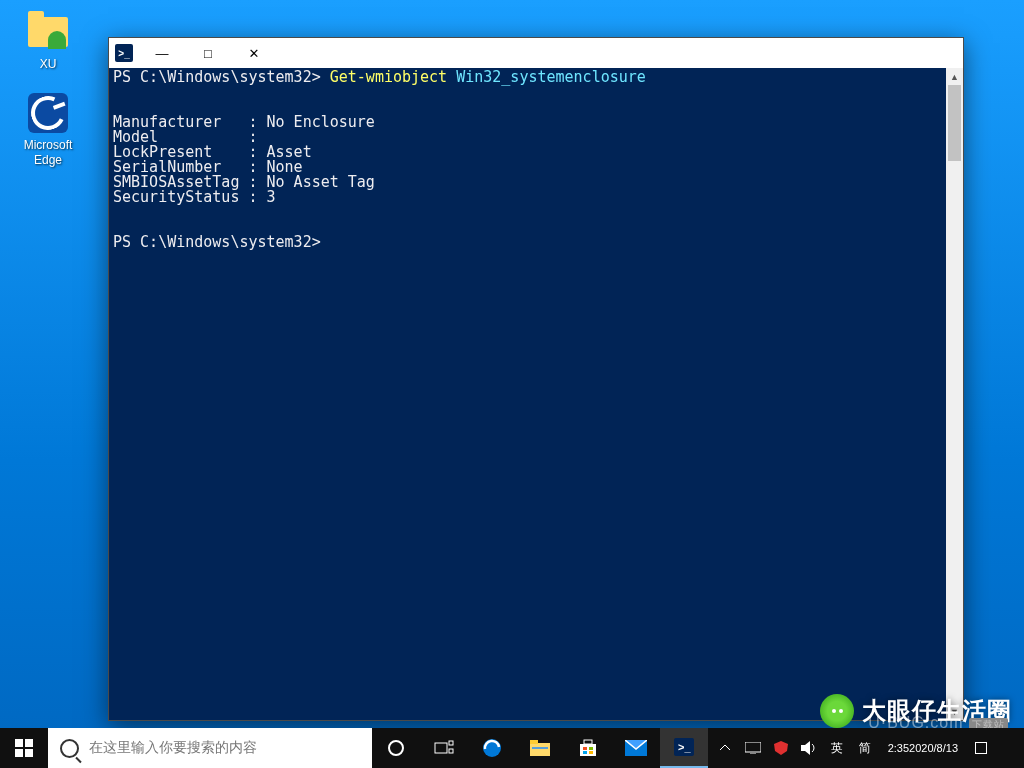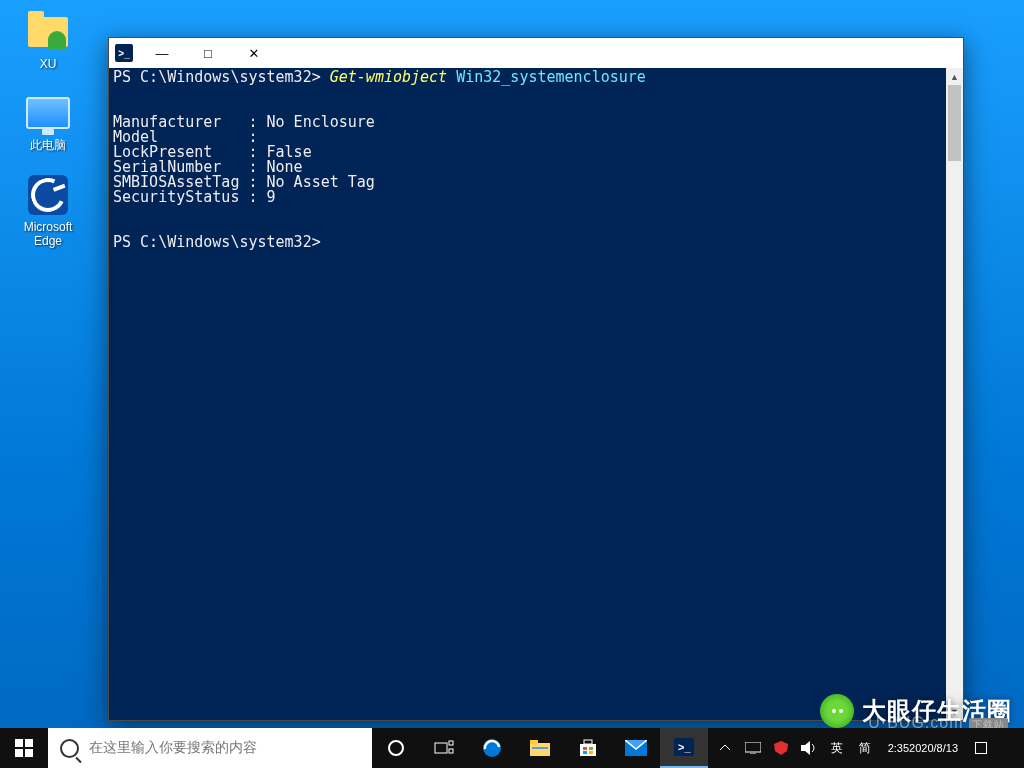--- a/index.html
+++ b/index.html
@@ -22,21 +22,21 @@
   .edge .e:after{content:"";position:absolute;right:-6px;top:8px;width:12px;height:4px;background:#fff;}
   
   .win{position:absolute;left:108px;top:37px;width:854px;height:682px;background:#012456;box-shadow:0 6px 24px rgba(0,0,0,.5);border:1px solid #4a4a4a;}
   .titlebar{height:30px;background:#fff;display:flex;align-items:center;padding-left:6px;border-bottom:1px solid #aaa;}
   .ps-badge{width:18px;height:18px;background:#012456;border-radius:2px;color:#fff;font-size:10px;font-weight:bold;display:flex;align-items:center;justify-content:center;margin-right:6px;}
   .titlebar .t{font-size:12px;color:#000;flex:1;}
   .win-btn{width:46px;height:30px;display:flex;align-items:center;justify-content:center;font-size:13px;color:#000;font-family:sans-serif;}
   .term-area{position:absolute;left:0;top:30px;right:0;bottom:0;display:flex;}
   .term{flex:1;background:#012456;padding:2px 4px;font-family:"NSimSun","SimSun","Consolas",monospace;font-size:15px;line-height:15px;color:#eeedf0;white-space:pre;letter-spacing:0;}
   .term .prompt{color:#eeedf0;text-align:right;}
-  .term .cmd1{color:#ffff66;font-style:italic;}
+  .term .cmd1{color:#ffff66;}
   .term .cmd2{color:#6fe6ff;}
   .sb-track{width:17px;background:#f0f0f0;position:relative;}
   .sb-btn{height:17px;background:#f0f0f0;display:flex;align-items:center;justify-content:center;font-size:9px;color:#555;}
   .sb-thumb{position:absolute;left:2px;top:17px;width:13px;height:76px;background:#c2c2c2;}
   
   .wm{position:absolute;right:12px;bottom:40px;display:flex;align-items:center;gap:8px;color:#fff;text-shadow:0 0 6px rgba(0,0,0,.5);}
   .wm .bubble{width:34px;height:34px;background:radial-gradient(circle,#6bd83a 40%,#2e9b14 100%);border-radius:50%;display:flex;align-items:center;justify-content:center;}
   .wm .dots{display:flex;gap:3px;}
   .wm .dots span{width:4px;height:4px;background:#fff;border-radius:50%;}
   .wm .txt{font-size:24px;font-weight:600;letter-spacing:1px;}
@@ -65,26 +65,20 @@
     <div class="d-icon">
       <div class="glyph">
           <div class="folder">
             <div class="person"></div>
           </div>
         </div>
       <div class="lbl">XU</div>
     </div>
     <div class="d-icon">
       <div class="glyph">
-          <div class="pc-mon"></div>
-        </div>
-      <div class="lbl">此电脑</div>
-    </div>
-    <div class="d-icon">
-      <div class="glyph">
           <div class="edge">
             <div class="e"></div>
           </div>
         </div>
       <div class="lbl" style="white-space:pre-line;">Microsoft
 Edge</div>
     </div>
   </div>
 
   <div class="win">
@@ -99,24 +93,24 @@
       <div class="win-btn close">
           <span>✕</span>
         </div>
     </div>
     <div class="term-area">
       <div class="term"><span class="prompt">PS C:\Windows\system32&gt; </span><span class="cmd1">Get-wmiobject</span><span class="cmd2"> Win32_systemenclosure</span>
 
 
 <span>Manufacturer   : No Enclosure</span>
 <span>Model          :</span>
-<span>LockPresent    : False</span>
+<span>LockPresent    : Asset</span>
 <span>SerialNumber   : None</span>
 <span>SMBIOSAssetTag : No Asset Tag</span>
-<span>SecurityStatus : 9</span>
+<span>SecurityStatus : 3</span>
 
 
 <span class="prompt">PS C:\Windows\system32&gt;</span></div>
       <div class="sb-track">
         <div class="sb-btn">▲</div>
         <div class="sb-thumb"></div>
         <div class="sb-btn" style="position:absolute;bottom:0;left:0;width:17px;">▼</div>
       </div>
     </div>
   </div>

